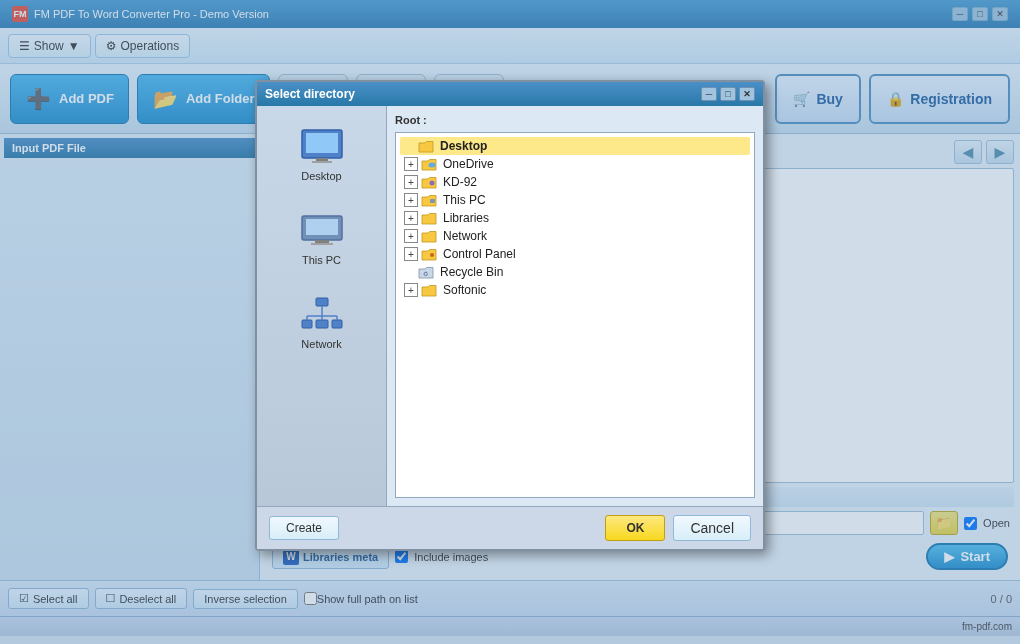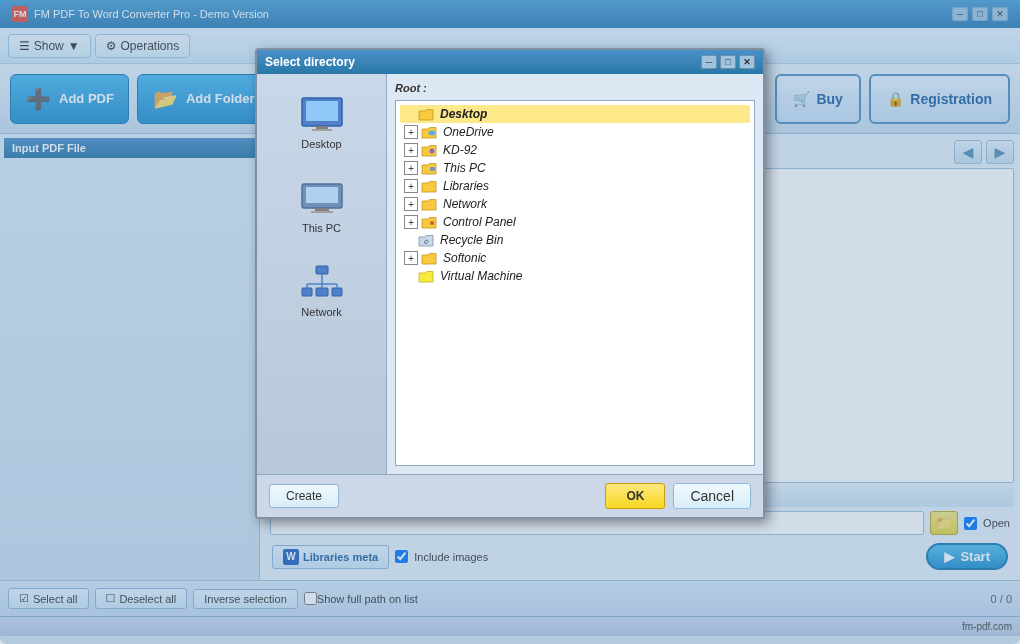--- a/index.html
+++ b/index.html
@@ -253,23 +253,22 @@
     }
 
     
     .dialog-overlay {
       position: absolute;
       top: 0; left: 0; right: 0; bottom: 0;
       background: rgba(100,140,180,0.3);
       display: flex;
       align-items: flex-start;
       justify-content: center;
-      padding-top: 48px;
+      padding-top: 80px;
       z-index: 100;
-      border-radius: 7px;
     }
     .dialog {
       width: 510px;
       background: #dce8f4;
       border: 2px solid #8090a0;
       border-radius: 4px;
       box-shadow: 4px 4px 12px rgba(0,0,0,0.4);
     }
     .dialog-title-bar {
       background: linear-gradient(to bottom, #4a90c8, #2878a8);
@@ -324,21 +323,20 @@
     .folder-label {
       font-size: 11px;
       color: #333;
       text-align: center;
     }
     .dialog-right {
       flex: 1;
       display: flex;
       flex-direction: column;
       padding: 8px;
-      font-style: italic;
     }
     .root-label {
       font-size: 11px;
       color: #333;
       margin-bottom: 6px;
       font-weight: bold;
     }
     .tree-area {
       flex: 1;
       background: white;
@@ -715,29 +713,20 @@
           <div class="tree-item">
             <div class="tree-expand">+</div>
             <div class="tree-folder-icon">
               <svg viewBox="0 0 16 13" fill="none">
                 <path d="M1 3h6l1.5-1.5h6.5v10.5H1V3z" fill="#f8c840" stroke="#c09820" stroke-width="0.8"></path>
               </svg>
             </div>
             <span>Softonic</span>
           </div>
 
-          <div class="tree-item">
-            <div style="width:14px;"></div>
-            <div class="tree-folder-icon">
-              <svg viewBox="0 0 16 13" fill="none">
-                <path d="M1 3h6l1.5-1.5h6.5v10.5H1V3z" fill="#f8e840" stroke="#c0b020" stroke-width="0.8"></path>
-              </svg>
-            </div>
-            <span>Virtual Machine</span>
-          </div>
 
         </div>
       </div>
     </div>
 
     <div class="dialog-footer">
       <button class="create-btn">Create</button>
       <div style="display:flex;gap:8px;">
         <button class="dialog-ok-btn">OK</button>
         <button class="dialog-cancel-btn">Cancel</button>

